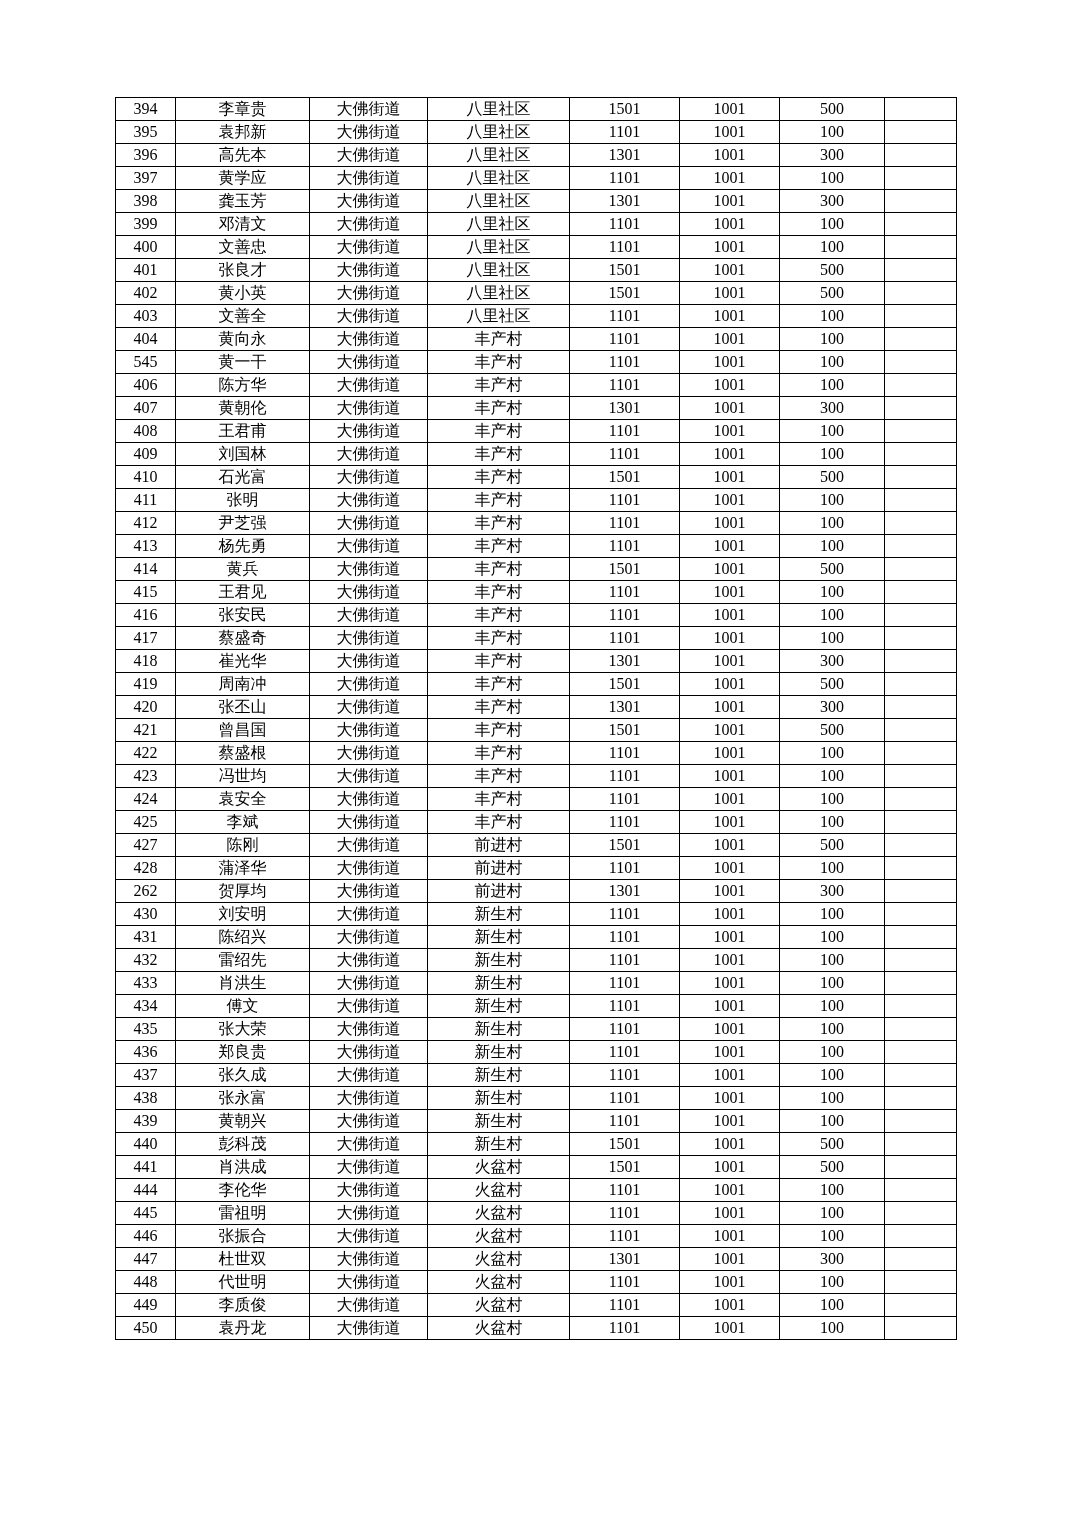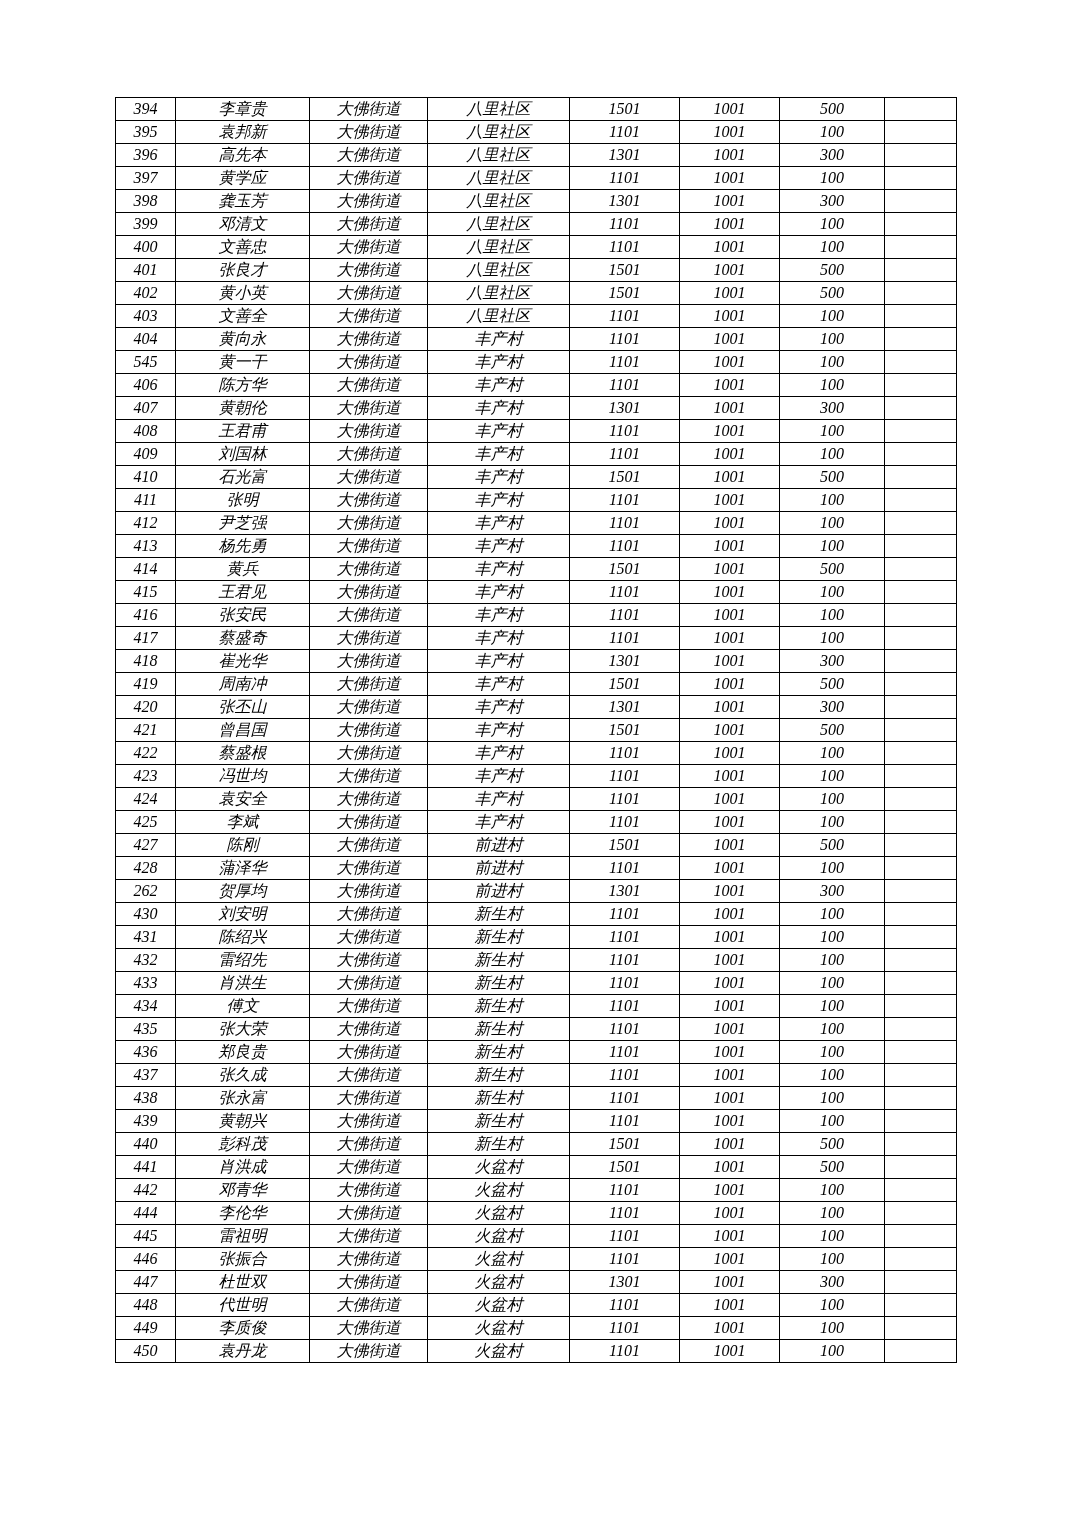--- a/index.html
+++ b/index.html
@@ -9,21 +9,20 @@
     background: #ffffff;
     color: #000000;
     font-family: "Liberation Serif", "DejaVu Serif", serif;
     position: relative;
     overflow: hidden;
   }
   .sheet {
     position: absolute;
     left: 115px;
     top: 97px;
-    font-style: italic;
   }
   table.roster {
     border-collapse: collapse;
     table-layout: fixed;
   }
   table.roster td {
     border: 1px solid #000;
     height: 22px;
     font-size: 16px;
     line-height: 22px;
@@ -521,30 +520,20 @@
           <td>441</td>
           <td>肖洪成</td>
           <td>大佛街道</td>
           <td>火盆村</td>
           <td>1501</td>
           <td>1001</td>
           <td>500</td>
           <td></td>
         </tr>
         <tr>
-          <td>442</td>
-          <td>邓青华</td>
-          <td>大佛街道</td>
-          <td>火盆村</td>
-          <td>1101</td>
-          <td>1001</td>
-          <td>100</td>
-          <td></td>
-        </tr>
-        <tr>
           <td>444</td>
           <td>李伦华</td>
           <td>大佛街道</td>
           <td>火盆村</td>
           <td>1101</td>
           <td>1001</td>
           <td>100</td>
           <td></td>
         </tr>
         <tr>

